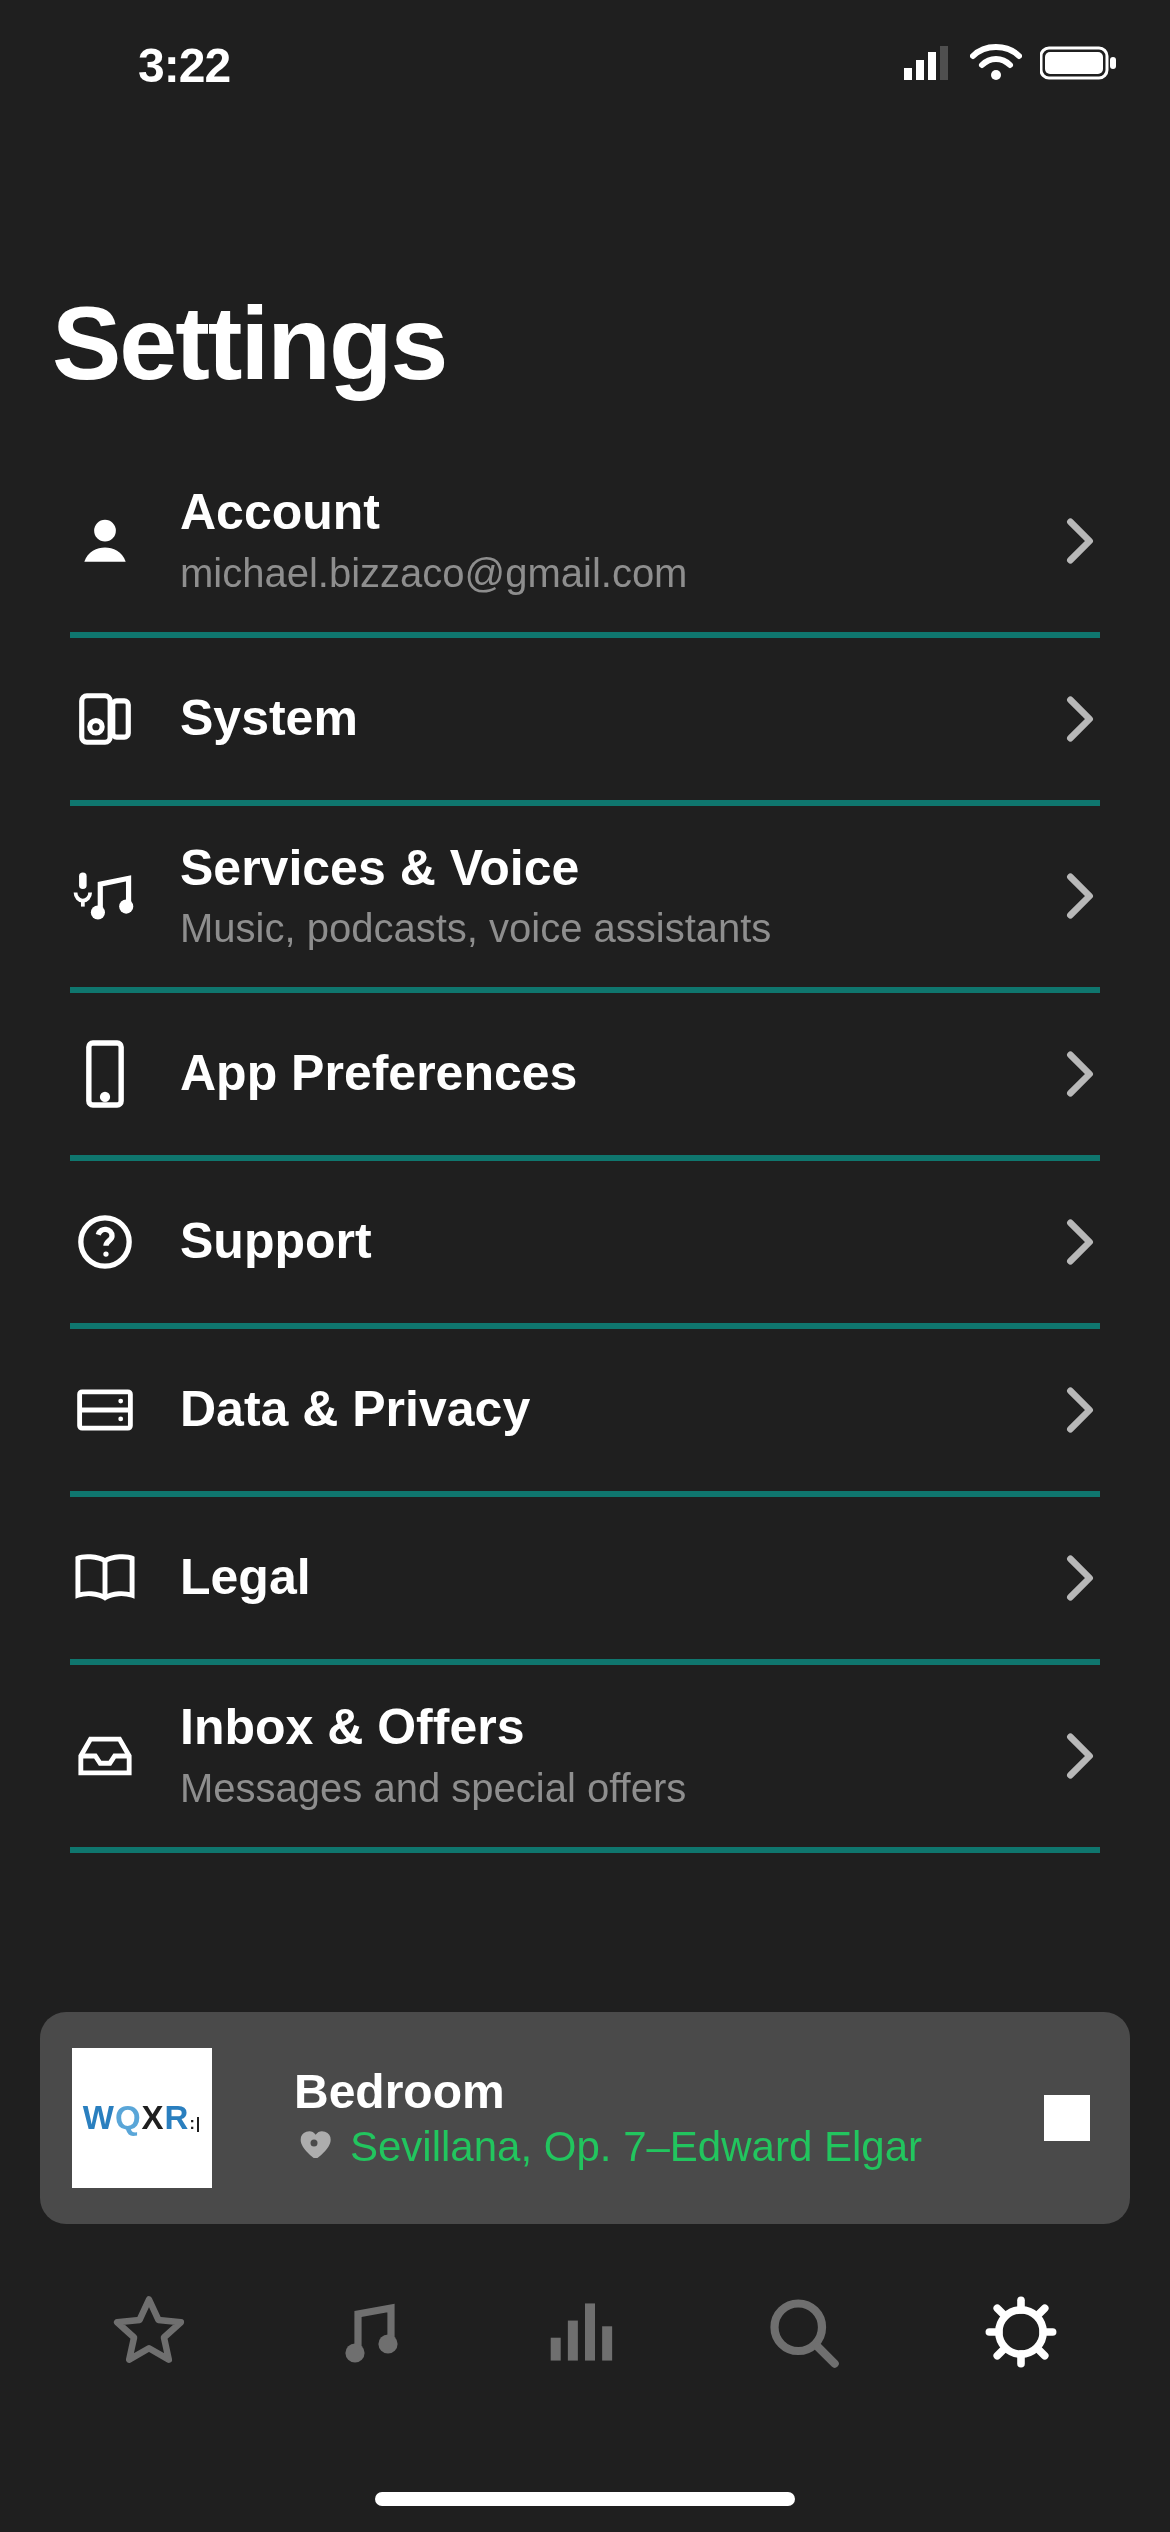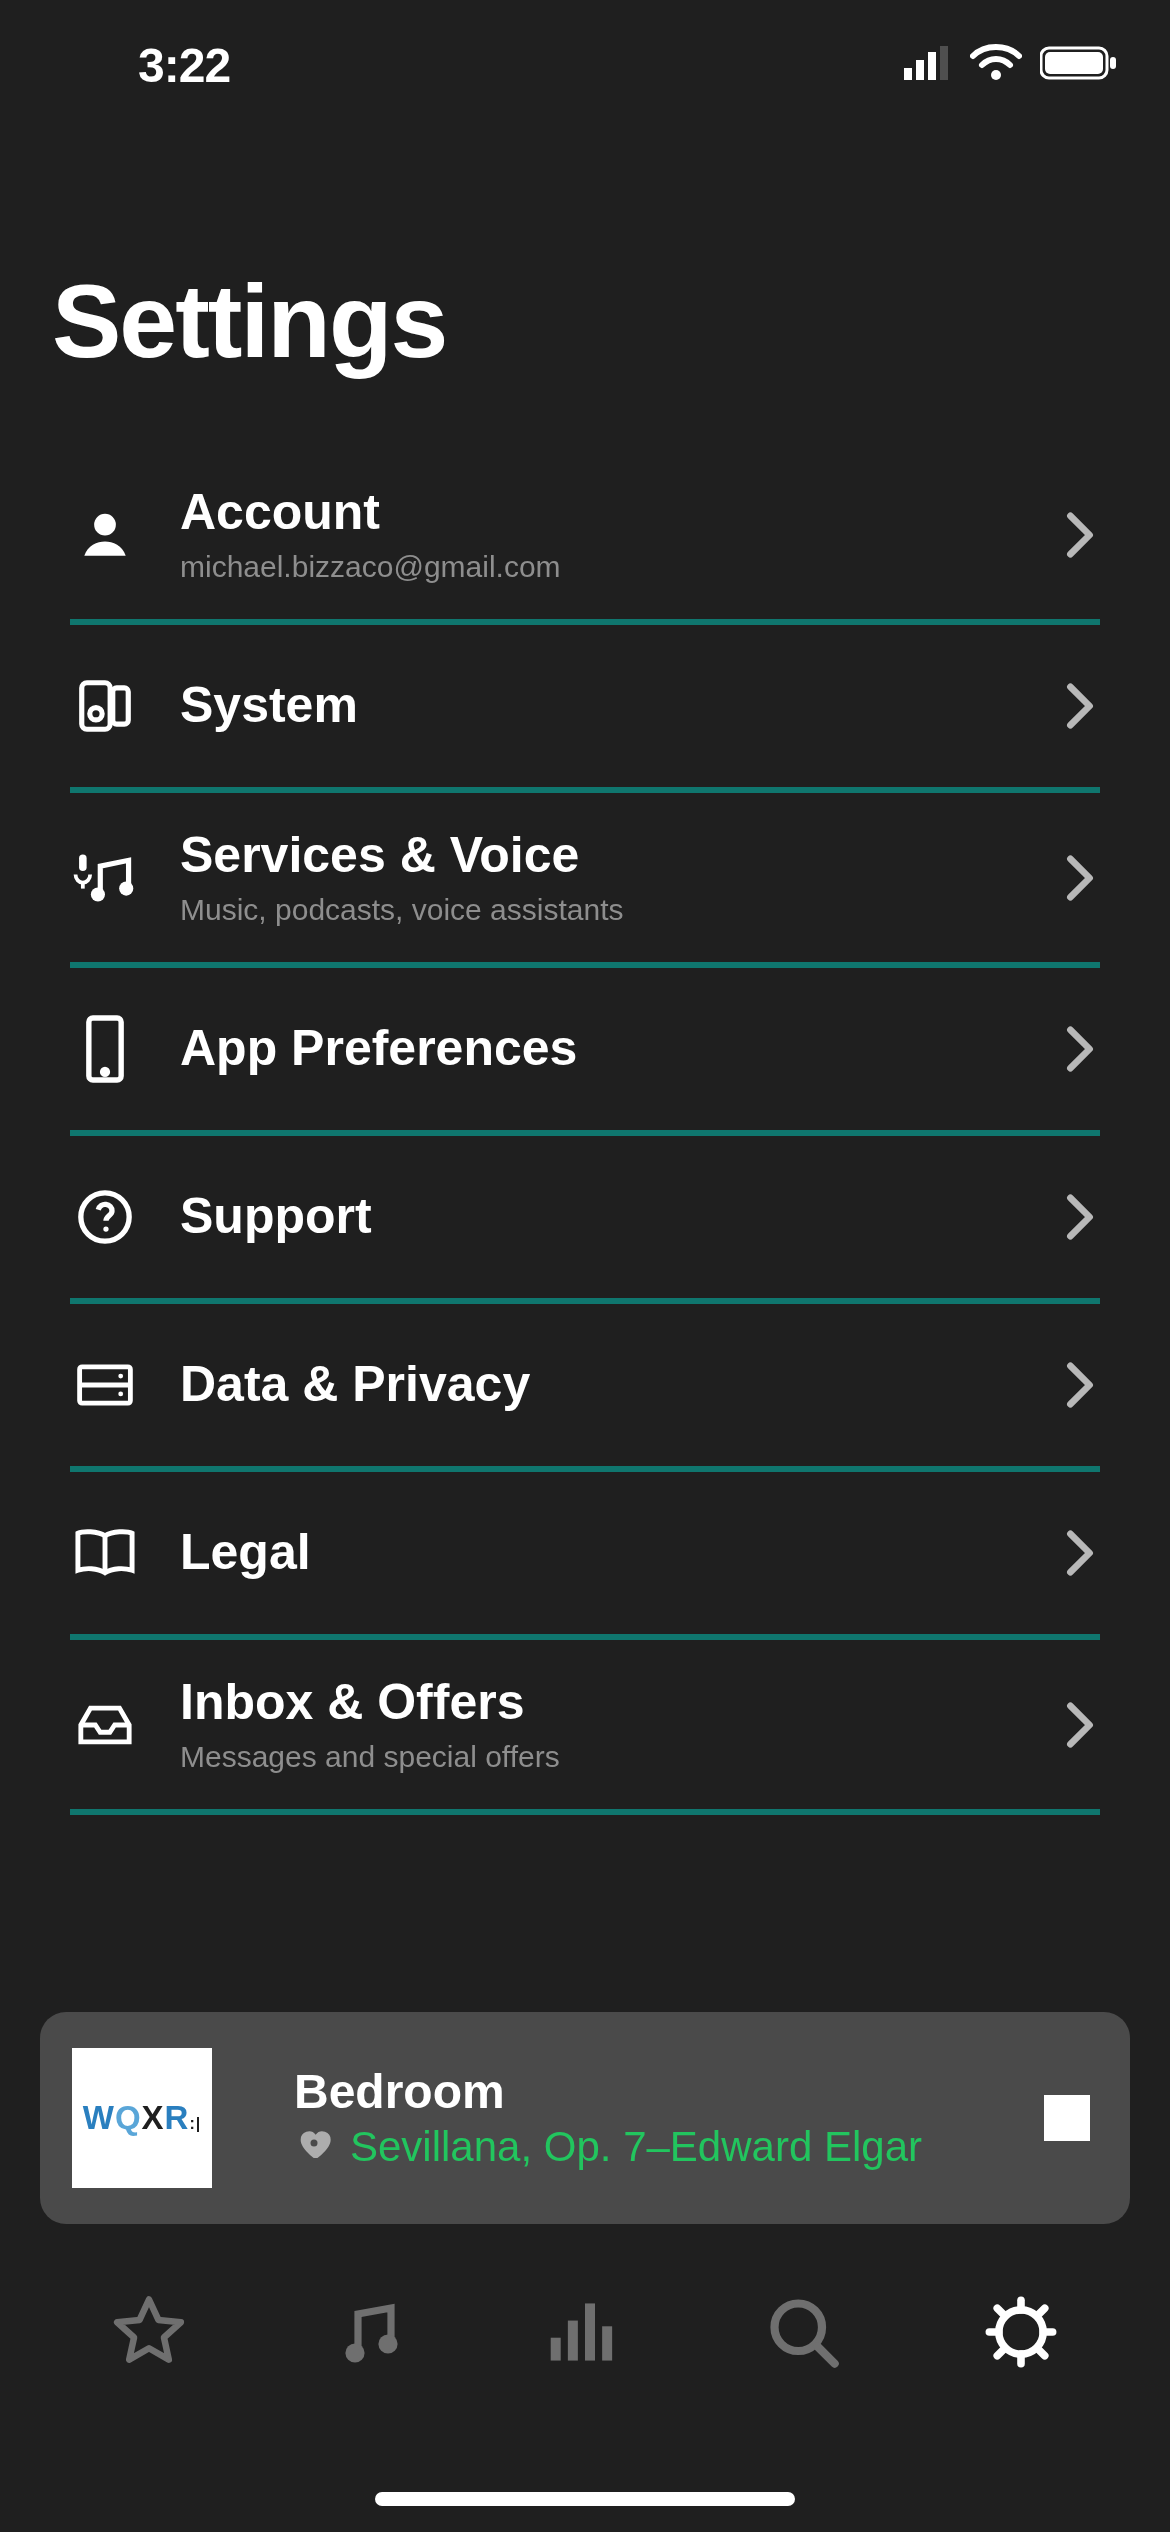--- a/index.html
+++ b/index.html
@@ -31,21 +31,21 @@
   }
   .status-icons {
     display: flex;
     align-items: center;
     gap: 18px;
   }
 
   
   .page-title {
     position: absolute;
-    top: 262px;
+    top: 284px;
     left: 52px;
     font-size: 104px;
     font-weight: 700;
     letter-spacing: -2px;
   }
 
   
   .list {
     position: absolute;
     top: 450px;
@@ -75,21 +75,21 @@
     justify-content: center;
     gap: 6px;
   }
   .row .label {
     font-size: 50px;
     font-weight: 600;
     color: #ffffff;
     line-height: 1.15;
   }
   .row .sublabel {
-    font-size: 30px;
+    font-size: 40px;
     font-weight: 400;
     color: #8e8e8e;
     line-height: 1.25;
   }
   .row .chev-slot {
     width: 40px;
     flex-shrink: 0;
     display:flex;
     align-items:center;
     justify-content:center;

